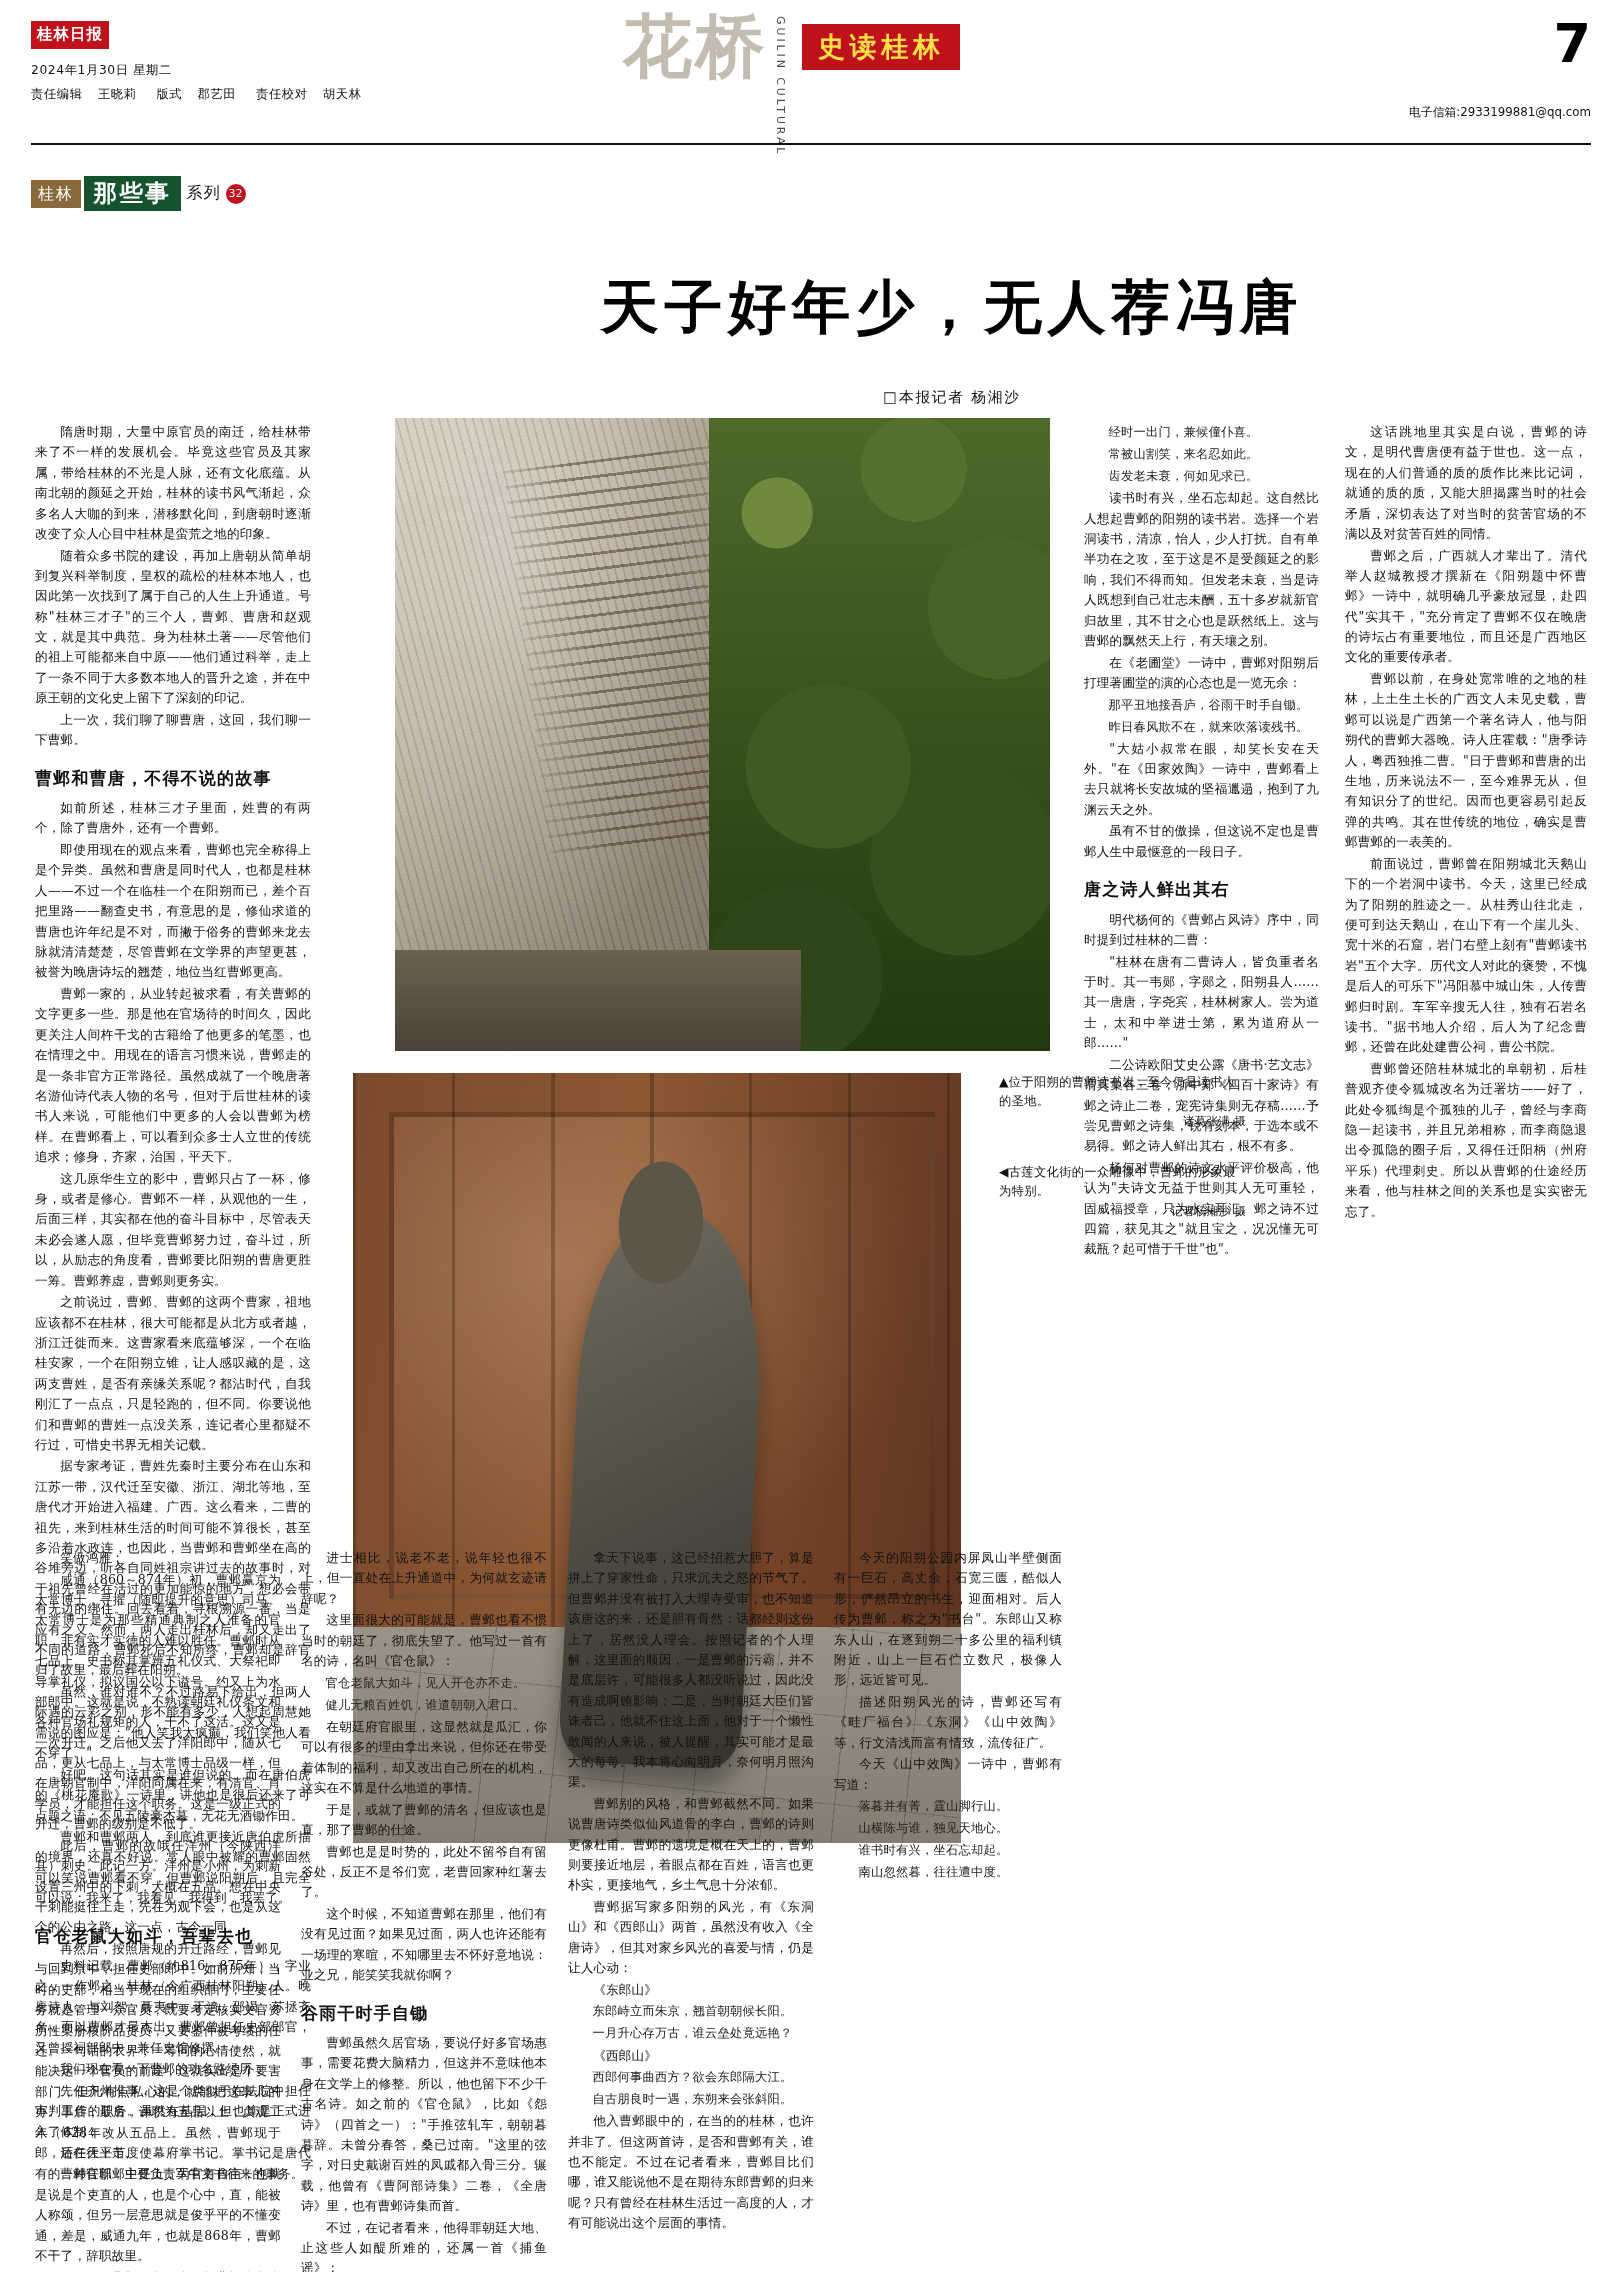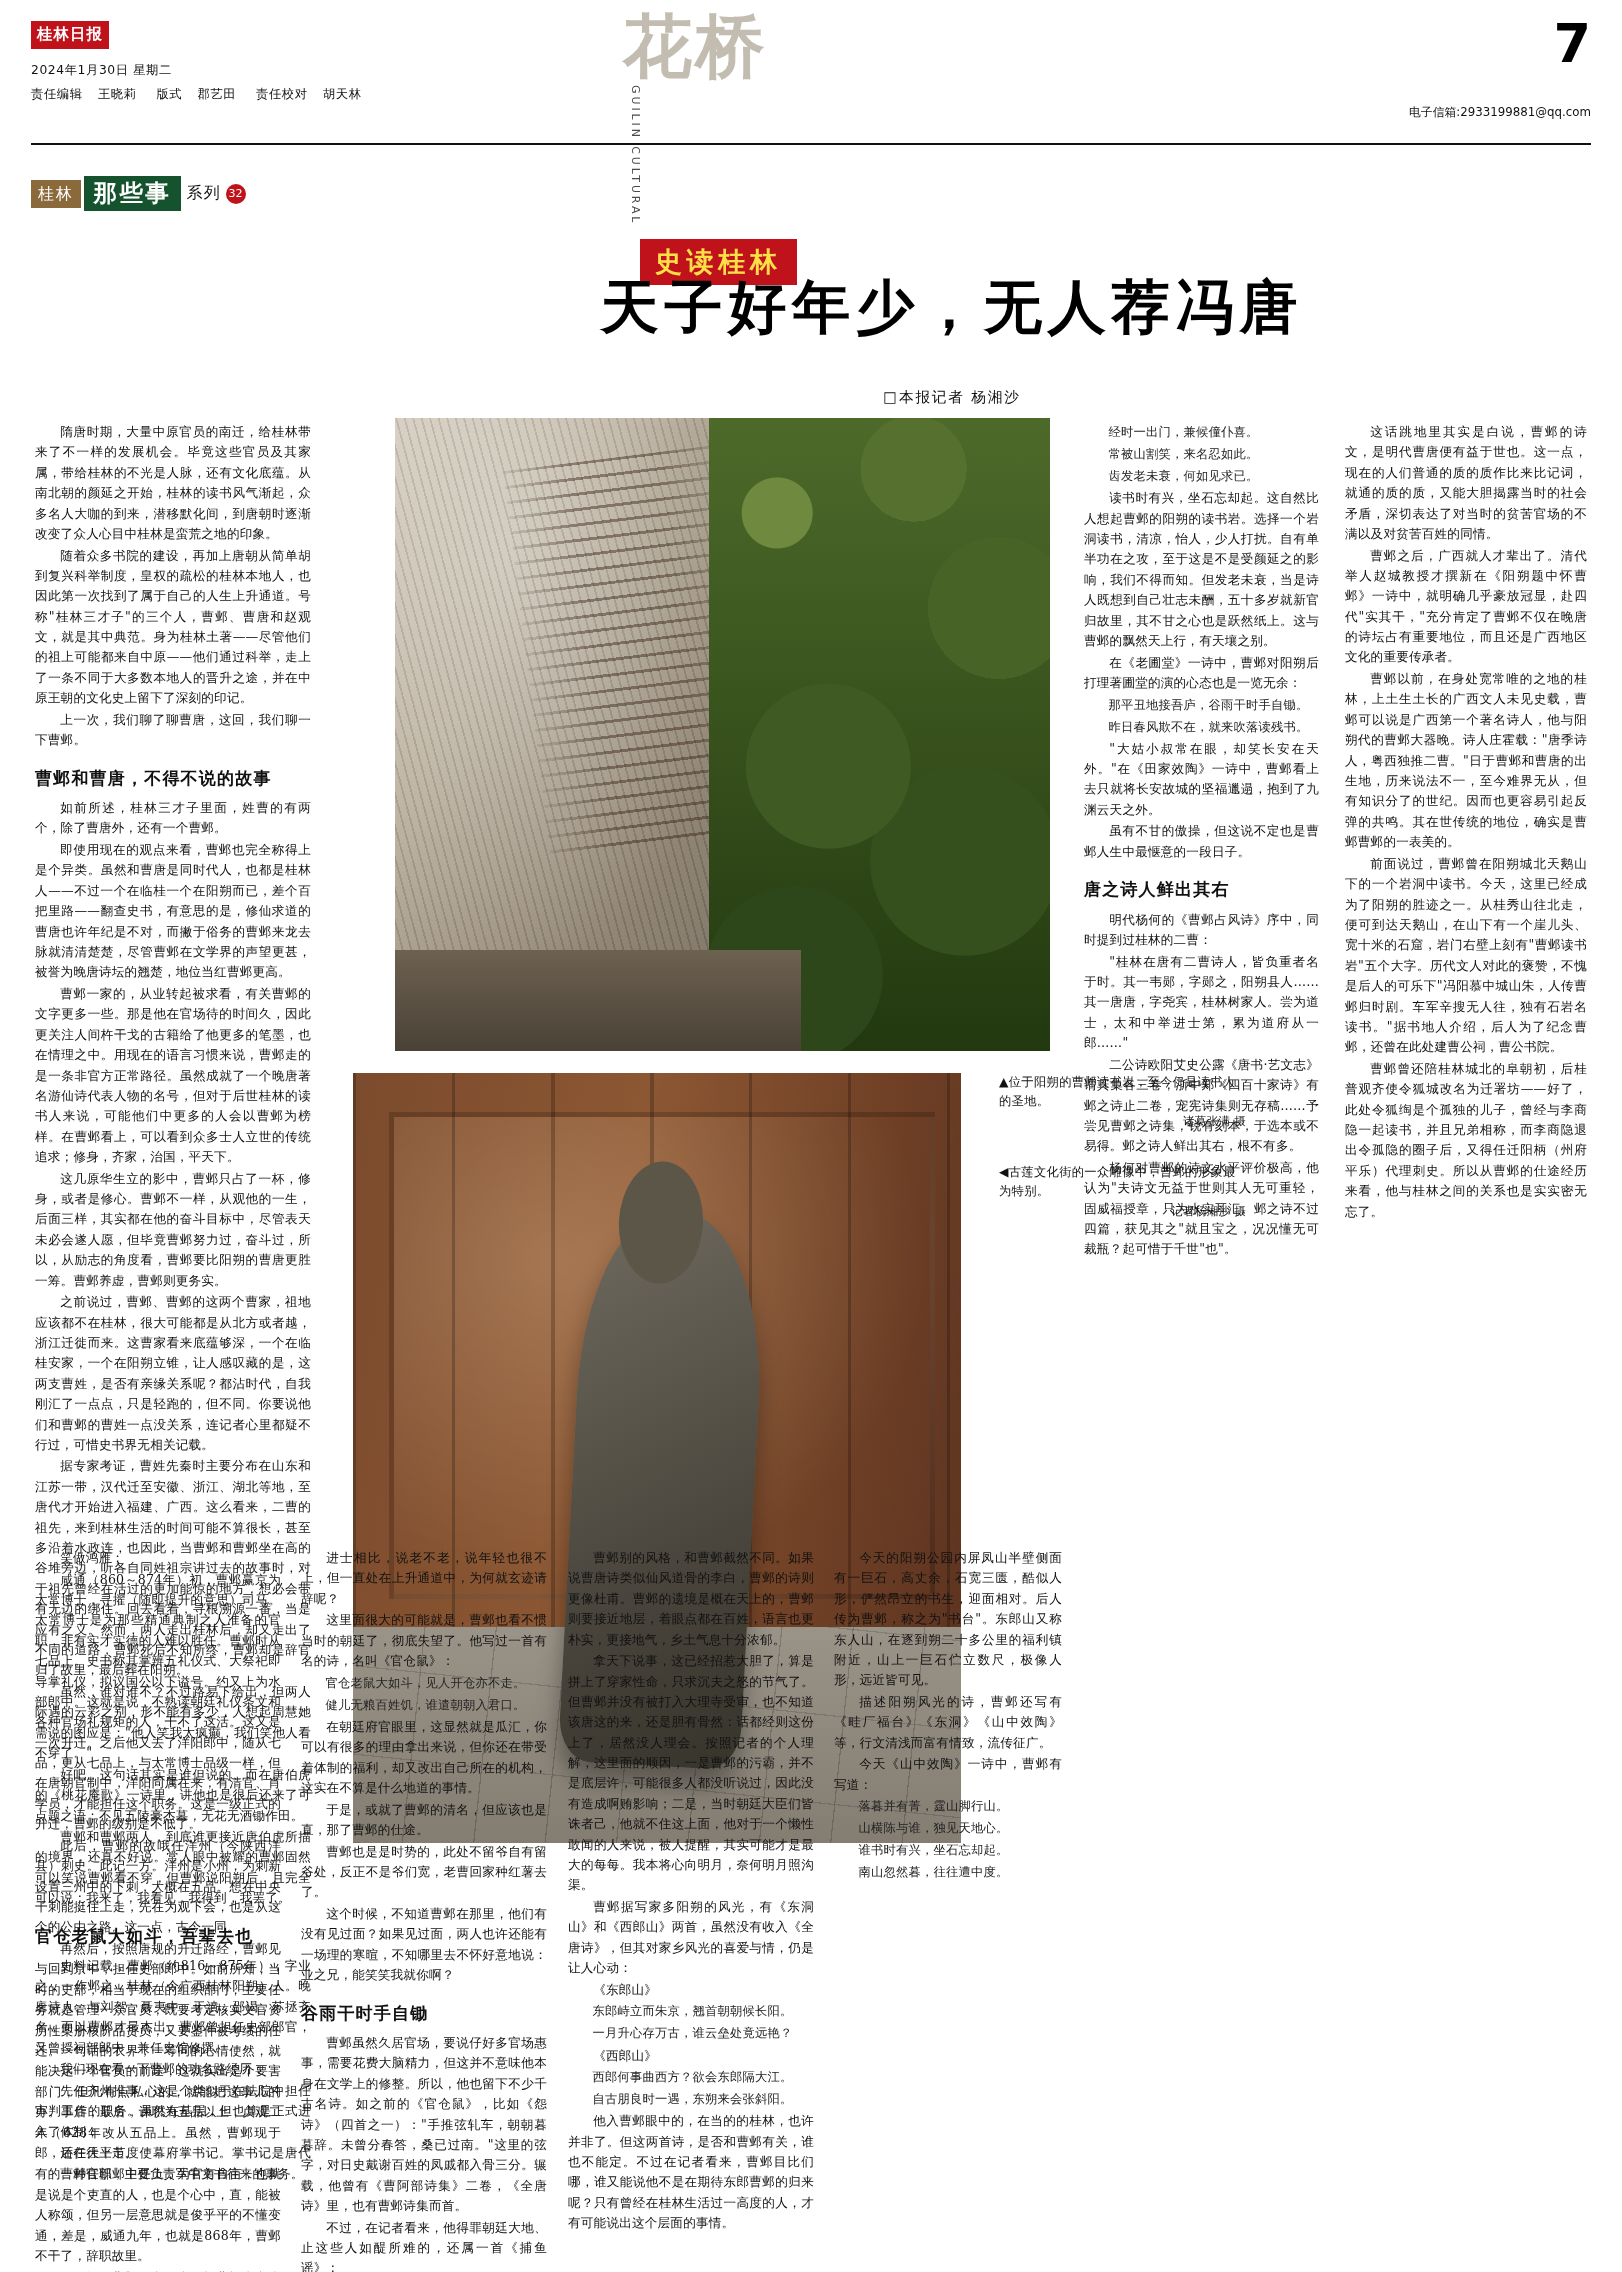--- a/index.html
+++ b/index.html
@@ -27,21 +27,21 @@
   .mh-date{
     margin-top:13px;font-size:12.3px;letter-spacing:0.6px;color:#111;
     font-family:"DejaVu Sans","Liberation Sans",sans-serif;
   }
   .mh-credits{
     margin-top:7px;font-size:12.3px;letter-spacing:0.6px;color:#111;
     font-family:"DejaVu Sans","Liberation Sans",sans-serif;
   }
   .mh-credits span{margin-right:15.3px;}
 
-  .mh-center{position:absolute;left:623px;top:10.6px;display:flex;align-items:flex-start;flex-direction:column;}
+  .mh-center{position:absolute;left:623px;top:10.6px;display:flex;align-items:flex-start;}
   .huaqiao{
     font-size:69px;color:#b9b2a4;letter-spacing:3.5px;line-height:1;
     font-family:"DejaVu Serif","Liberation Serif",serif;font-weight:bold;
     opacity:.85;
   }
   .gl-latin{
     margin-left:5.9px;margin-top:5.9px;writing-mode:vertical-rl;
     font-family:"DejaVu Sans","Liberation Sans",sans-serif;
     font-size:11px;letter-spacing:2.9px;color:#4a4a4a;line-height:1.1;
   }
@@ -340,22 +340,22 @@
     <p>于是，或就了曹邺的清名，但应该也是直，那了曹邺的仕途。</p>
     <p>曹邺也是是时势的，此处不留爷自有留爷处，反正不是爷们宽，老曹回家种红薯去了。</p>
     <p>这个时候，不知道曹邺在那里，他们有没有见过面？如果见过面，两人也许还能有一场理的寒暄，不知哪里去不怀好意地说：业之兄，能笑笑我就你啊？</p>
     <div class="sub">谷雨干时手自锄</div>
     <p>曹邺虽然久居官场，要说仔好多官场惠事，需要花费大脑精力，但这并不意味他本身在文学上的修整。所以，他也留下不少千古名诗。如之前的《官仓鼠》，比如《怨诗》（四首之一）："手推弦轧车，朝朝暮暮辞。未曾分春答，桑已过南。"这里的弦字，对日史戴谢百姓的凤戚都入骨三分。辗载，他曾有《曹阿部诗集》二卷，《全唐诗》里，也有曹邺诗集而首。</p>
     <p>不过，在记者看来，他得罪朝廷大地、止这些人如醍所难的，还属一首《捕鱼谣》：</p>
 
   </div>
 
   <div class="bcol b3">
+    <p>拿天下说事，这已经招惹大胆了，算是拼上了穿家性命，只求沉夫之怒的节气了。但曹邺并没有被打入大理寺受审，也不知道该唐这的来，还是胆有骨然：话都经则这份上了，居然没人理会。按照记者的个人理解，这里面的顺因，一是曹邺的污霸，并不是底层许，可能很多人都没听说过，因此没有造成啊贿影响；二是，当时朝廷大臣们皆诛者己，他就不住这上面，他对于一个懒性敢闻的人来说，被人提醒，其实可能才是最大的每每。我本将心向明月，奈何明月照沟渠。</p>
     <p>曹邺别的风格，和曹邺截然不同。如果说曹唐诗类似仙风道骨的李白，曹邺的诗则更像杜甫。曹邺的遗境是概在天上的，曹邺则要接近地层，着眼点都在百姓，语言也更朴实，更接地气，乡土气息十分浓郁。</p>
-    <p>拿天下说事，这已经招惹大胆了，算是拼上了穿家性命，只求沉夫之怒的节气了。但曹邺并没有被打入大理寺受审，也不知道该唐这的来，还是胆有骨然：话都经则这份上了，居然没人理会。按照记者的个人理解，这里面的顺因，一是曹邺的污霸，并不是底层许，可能很多人都没听说过，因此没有造成啊贿影响；二是，当时朝廷大臣们皆诛者己，他就不住这上面，他对于一个懒性敢闻的人来说，被人提醒，其实可能才是最大的每每。我本将心向明月，奈何明月照沟渠。</p>
     <p>曹邺据写家多阳朔的风光，有《东洞山》和《西郎山》两首，虽然没有收入《全唐诗》，但其对家乡风光的喜爱与情，仍是让人心动：</p>
     <p class="poem-t">《东郎山》</p>
     <p class="poem">东郎峙立而朱京，翘首朝朝候长阳。</p>
     <p class="poem">一月升心存万古，谁云垒处竟远艳？</p>
     <p class="poem-t">《西郎山》</p>
     <p class="poem">西郎何事曲西方？欲会东郎隔大江。</p>
     <p class="poem">自古朋良时一遇，东朔来会张斜阳。</p>
     <p>他入曹邺眼中的，在当的的桂林，也许并非了。但这两首诗，是否和曹邺有关，谁也不能定。不过在记者看来，曹邺目比们哪，谁又能说他不是在期待东郎曹邺的归来呢？只有曾经在桂林生活过一高度的人，才有可能说出这个层面的事情。</p>
   </div>
 

